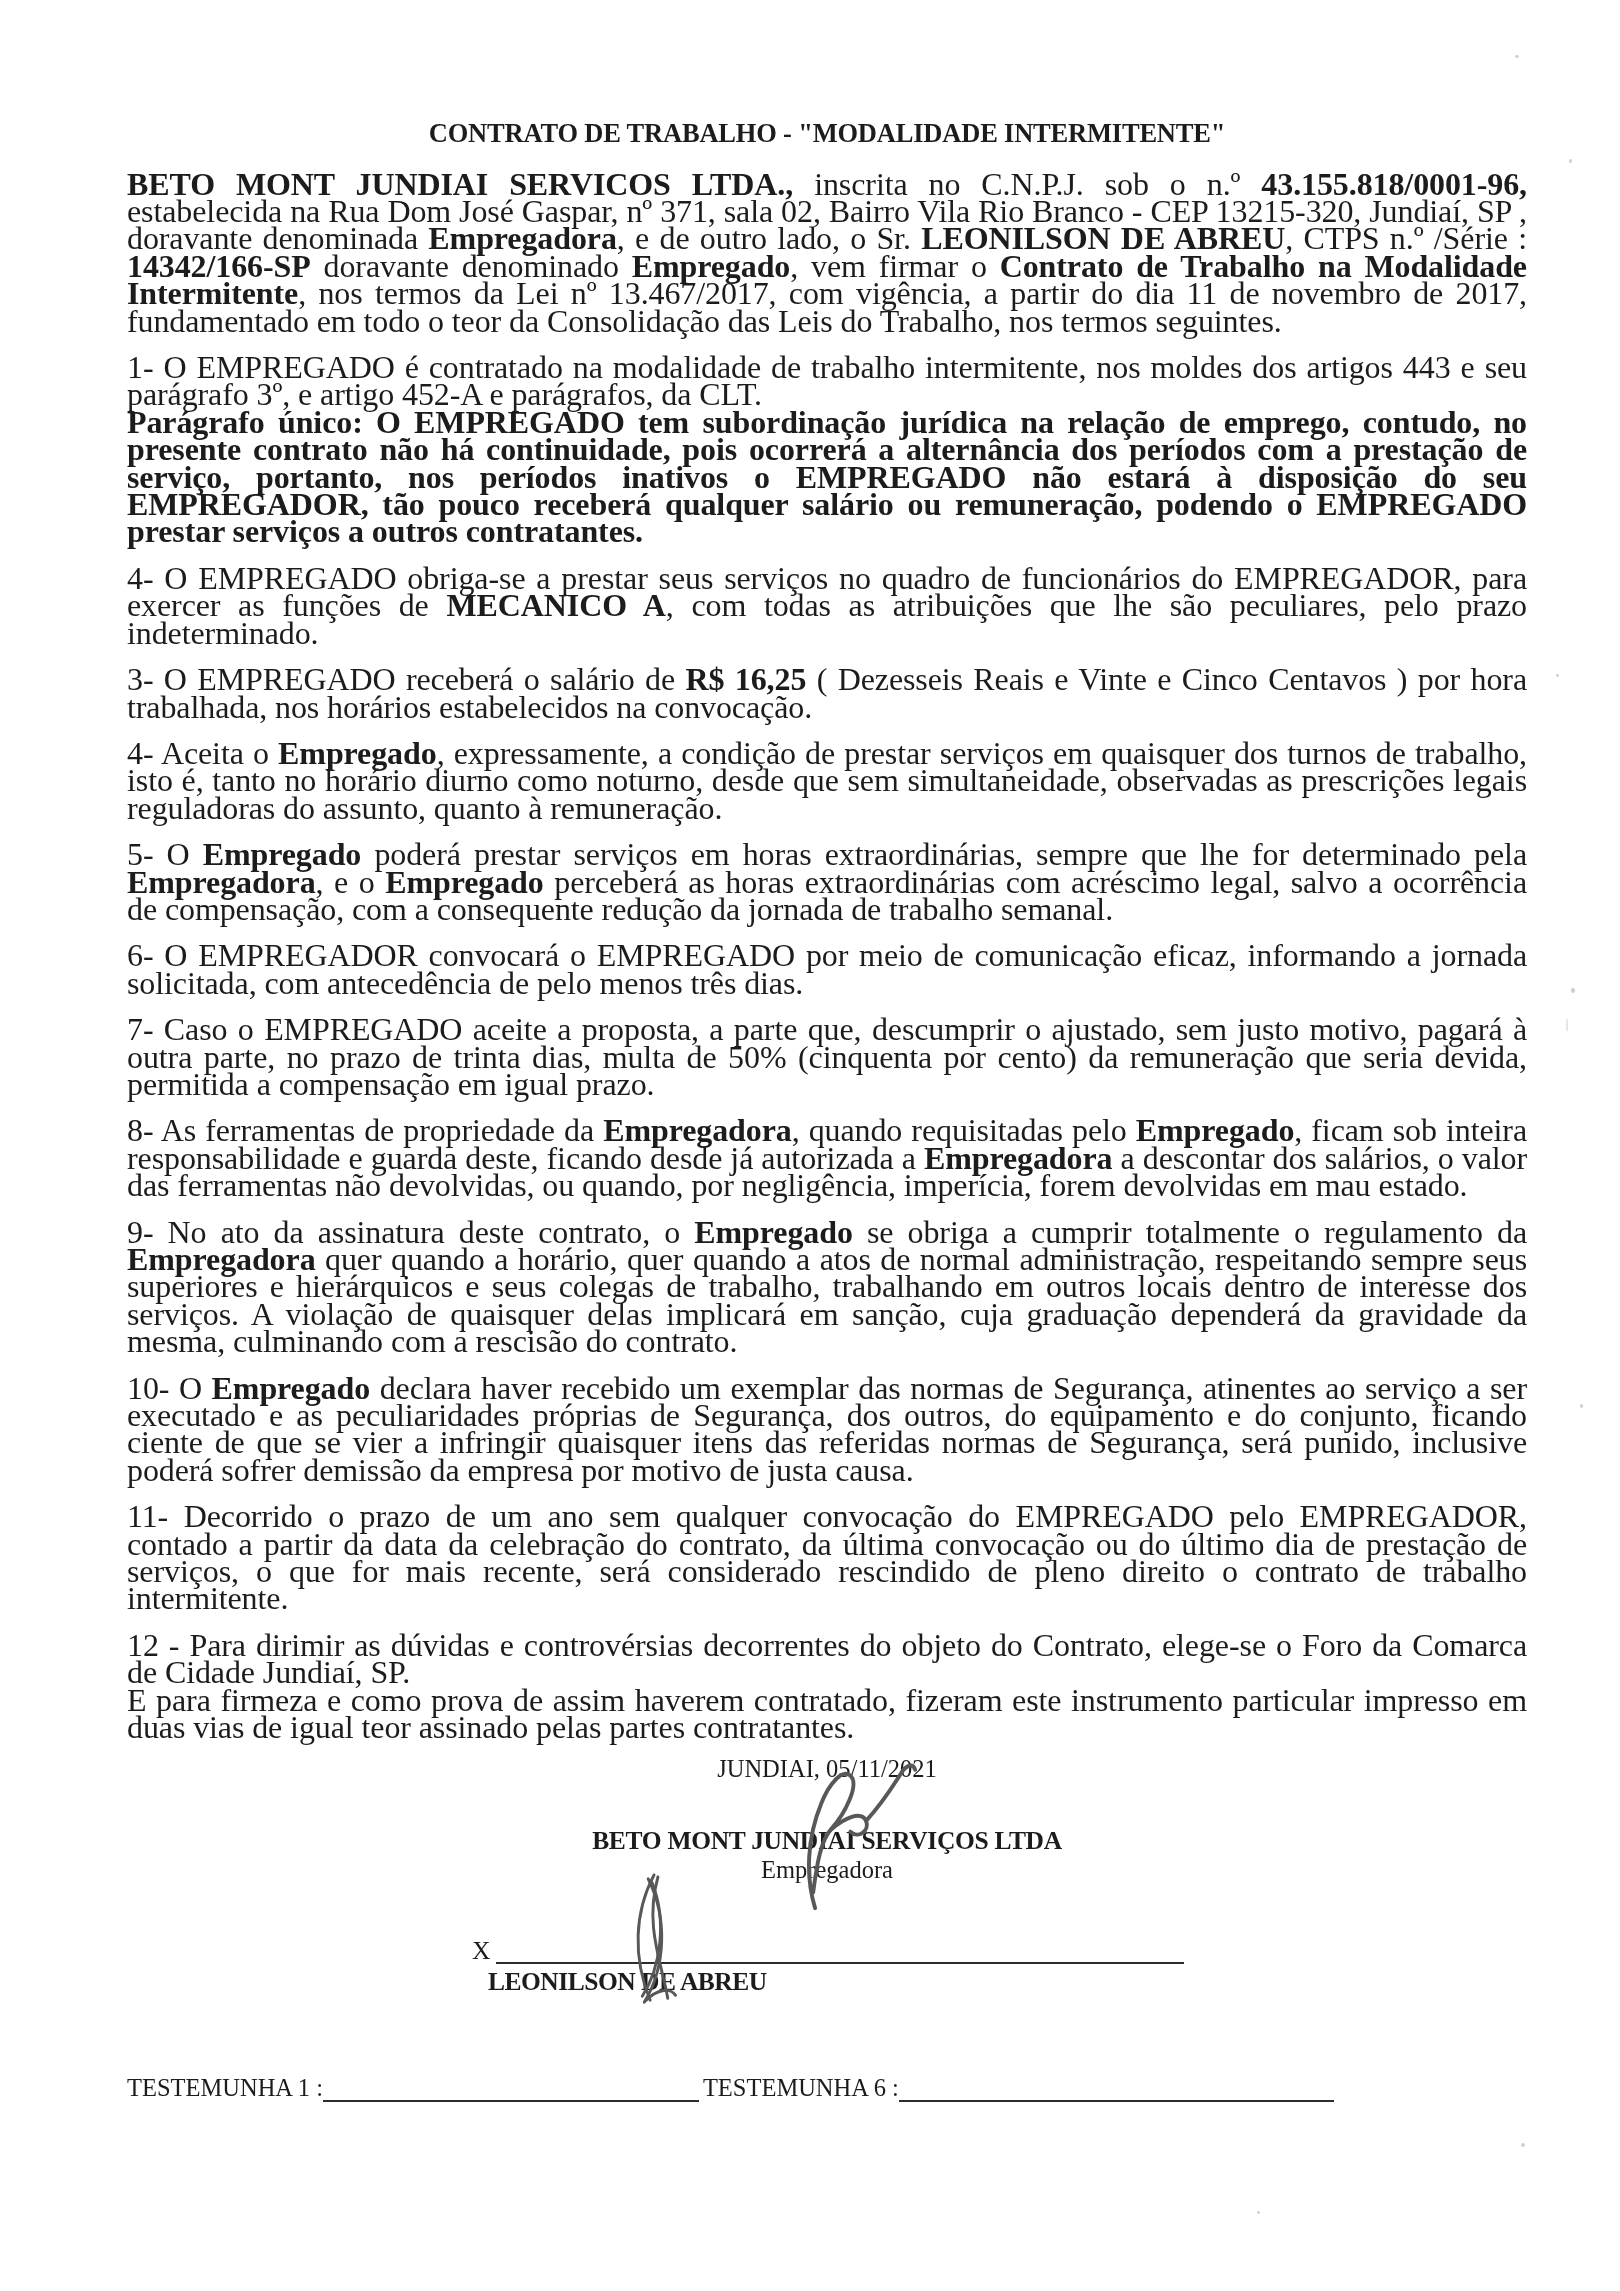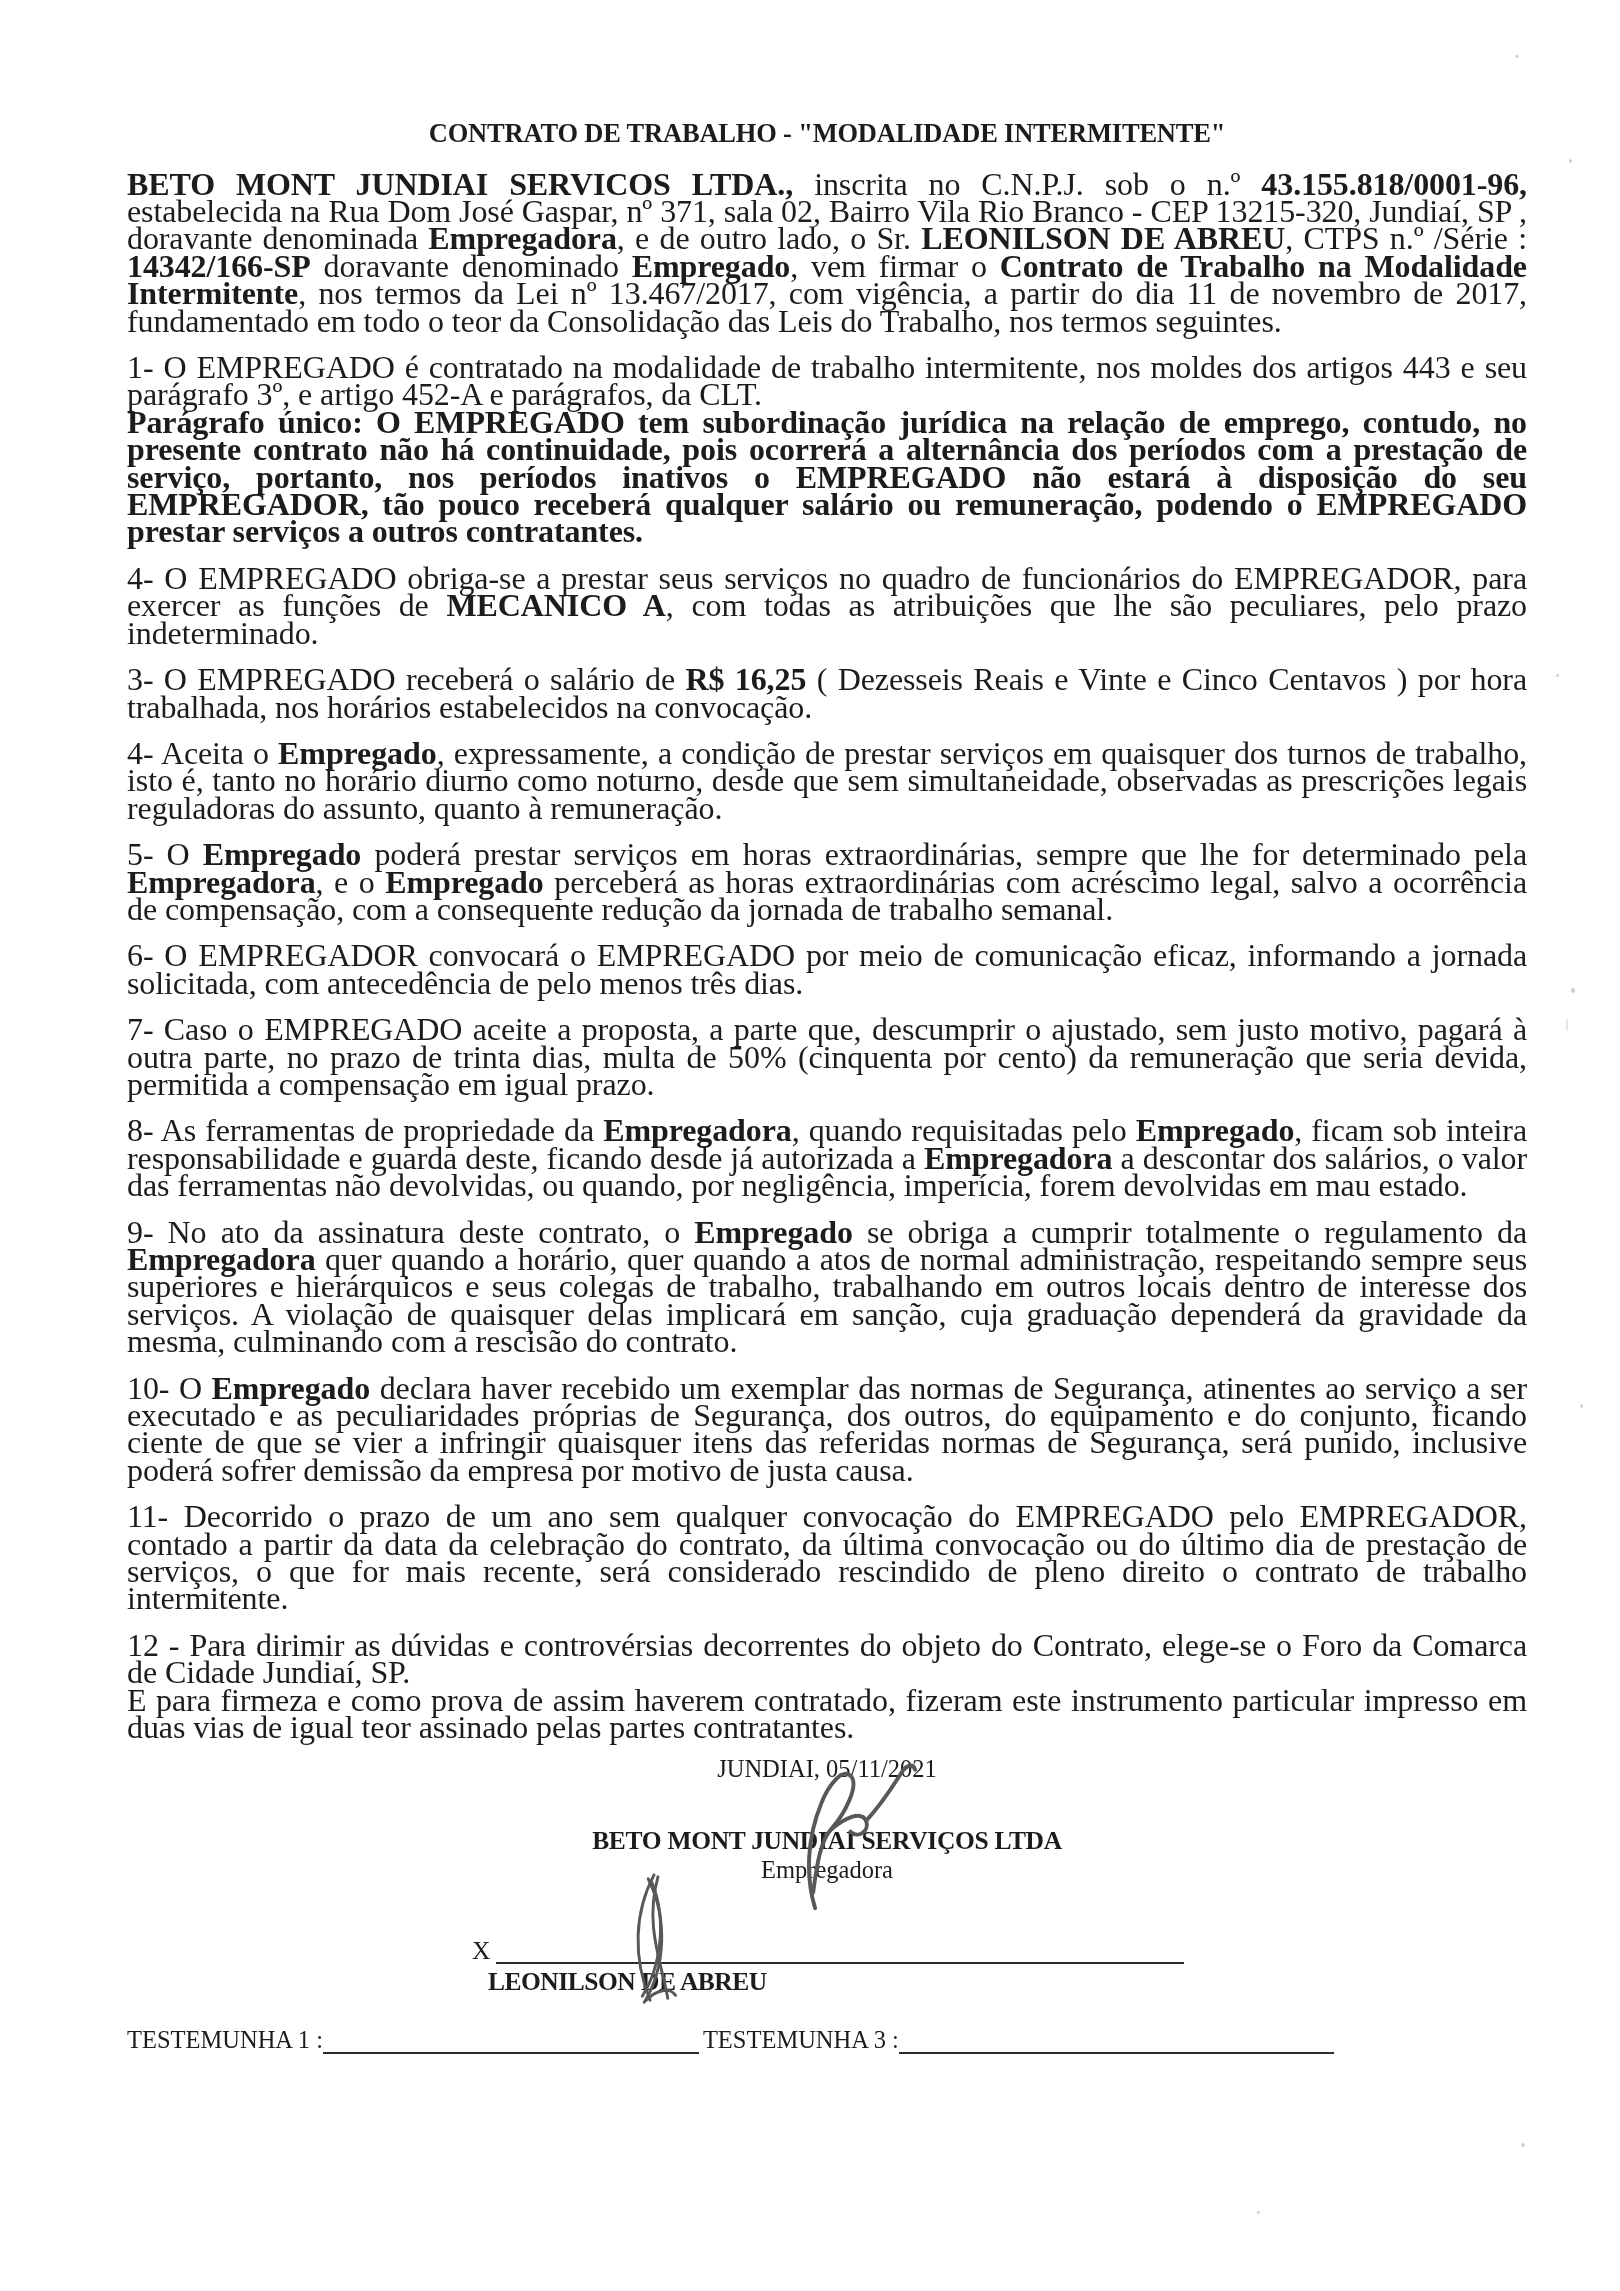--- a/index.html
+++ b/index.html
@@ -35,21 +35,21 @@
   .b{font-weight:bold;}
   
   .sig-area{position:relative;margin-top:13.7px;font-size:24.5px;line-height:27.4px;}
   .date-line{text-align:center;margin:0;}
   .company-name{text-align:center;font-weight:bold;font-size:25.5px;letter-spacing:-0.3px;margin:44px 0 0 0;}
   .company-role{text-align:center;margin:2px 0 0 0;}
   .x-row{display:flex;align-items:flex-end;margin:55px 0 0 345px;}
   .x-label{font-size:25.5px;line-height:25.5px;}
   .x-line{display:inline-block;width:688px;height:23.5px;border-bottom:2.9px solid #2c2c2c;margin-left:5.9px;}
   .employee-name{margin:3.9px 0 0 361px;font-weight:bold;font-size:25.5px;letter-spacing:-0.5px;}
-  .witness-row{display:flex;align-items:flex-end;margin-top:31px;}
+  .witness-row{display:flex;align-items:flex-end;margin-top:79px;}
   .w-label{white-space:nowrap;}
   .w-line-1{display:inline-block;width:376px;height:21.6px;border-bottom:2.9px solid #2c2c2c;}
   .w-line-2{display:inline-block;width:435px;height:21.6px;border-bottom:2.9px solid #2c2c2c;}
   .w-label-2{margin-left:3.9px;}
   
   .sig-svg{position:absolute;pointer-events:none;}
   #sig-employer{left:635px;top:5.9px;width:167px;height:153px;}
   #sig-employee{left:478px;top:116px;width:102px;height:139px;}
   .sig-stroke{fill:none;stroke:#585858;stroke-linecap:round;}
   
@@ -115,21 +115,21 @@
       <div class="x-row">
         <span class="x-label">X</span>
         <span class="x-line"></span>
       </div>
 
       <p class="employee-name">LEONILSON DE ABREU</p>
 
       <div class="witness-row">
         <span class="w-label">TESTEMUNHA 1 :</span>
         <span class="w-line-1"></span>
-        <span class="w-label w-label-2">TESTEMUNHA 3 :</span>
+        <span class="w-label w-label-2">TESTEMUNHA 6 :</span>
         <span class="w-line-2"></span>
       </div>
 
     </div>
   </div>
 
   <div class="speck s1"></div>
   <div class="speck s2"></div>
   <div class="speck s3"></div>
   <div class="speck s4"></div>

